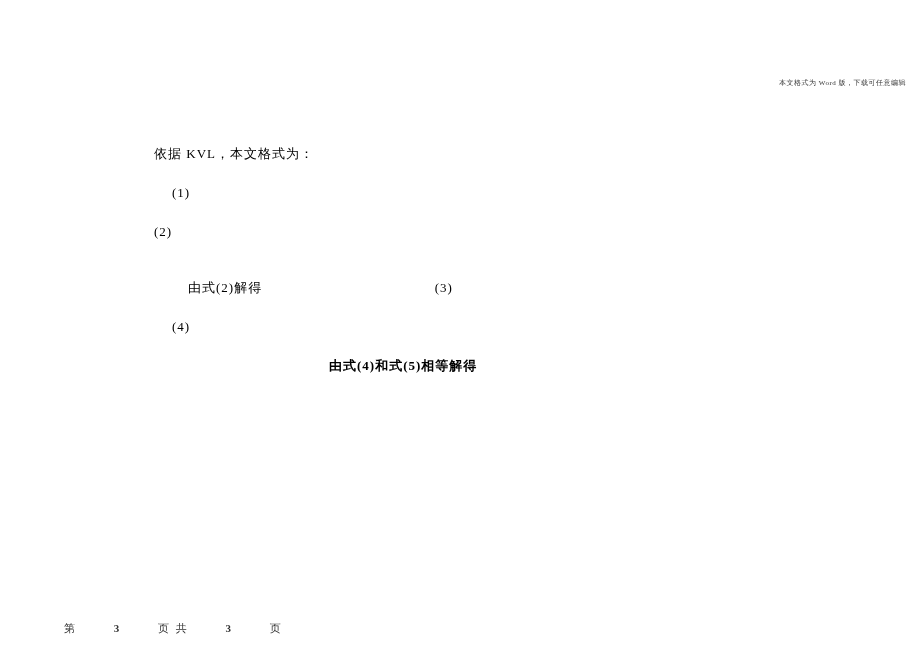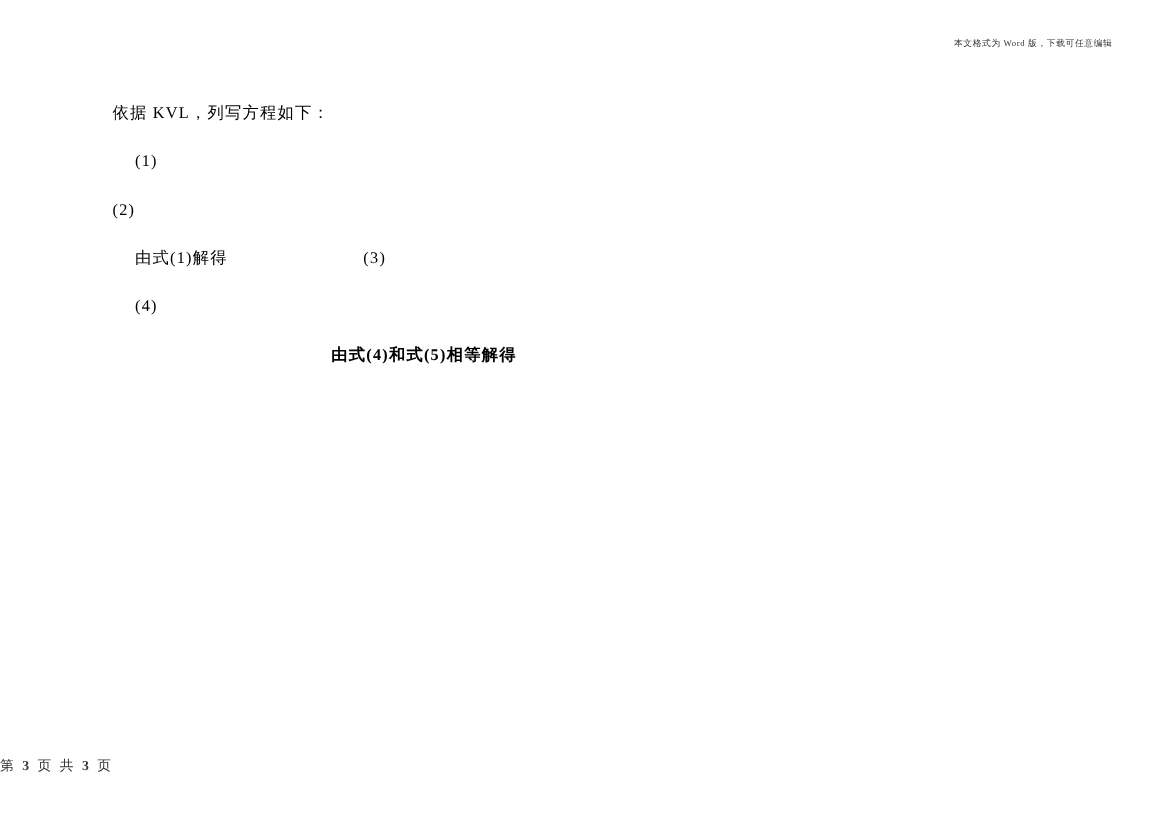--- a/index.html
+++ b/index.html
@@ -1,16 +1,16 @@
 <!DOCTYPE html>
 <html><head>
   <meta charset="utf-8">
   <style>
     * {
-      margin: 0;
+      margin: 16px;
       padding: 0;
       box-sizing: border-box;
     }
     body {
       width: 920px;
       height: 650px;
       background: #ffffff;
       font-family: "SimSun", "宋体", serif;
       position: relative;
       overflow: hidden;
@@ -56,28 +56,28 @@
     .footer .page-num {
       font-weight: bold;
     }
   </style>
 </head>
 <body>
 
 <div class="header-note">本文格式为 Word 版，下载可任意编辑</div>
 
 <div class="content">
-  <div class="line">依据 KVL，列写方程如下：</div>
+  <div class="line">依据 KVL，本文格式为：</div>
 
   <div class="line indent-1">(1)</div>
 
   <div class="line indent-2">(2)</div>
 
   <div class="line indent-1">
-    <span>由式(1)解得</span>
+    <span>由式(2)解得</span>
     <span style="display:inline-block;width:100px;"></span>
     <span>(3)</span>
   </div>
 
   <div class="line indent-1">(4)</div>
 
 
   <div class="line centered-line">由式(4)和式(5)相等解得</div>
 </div>
 

